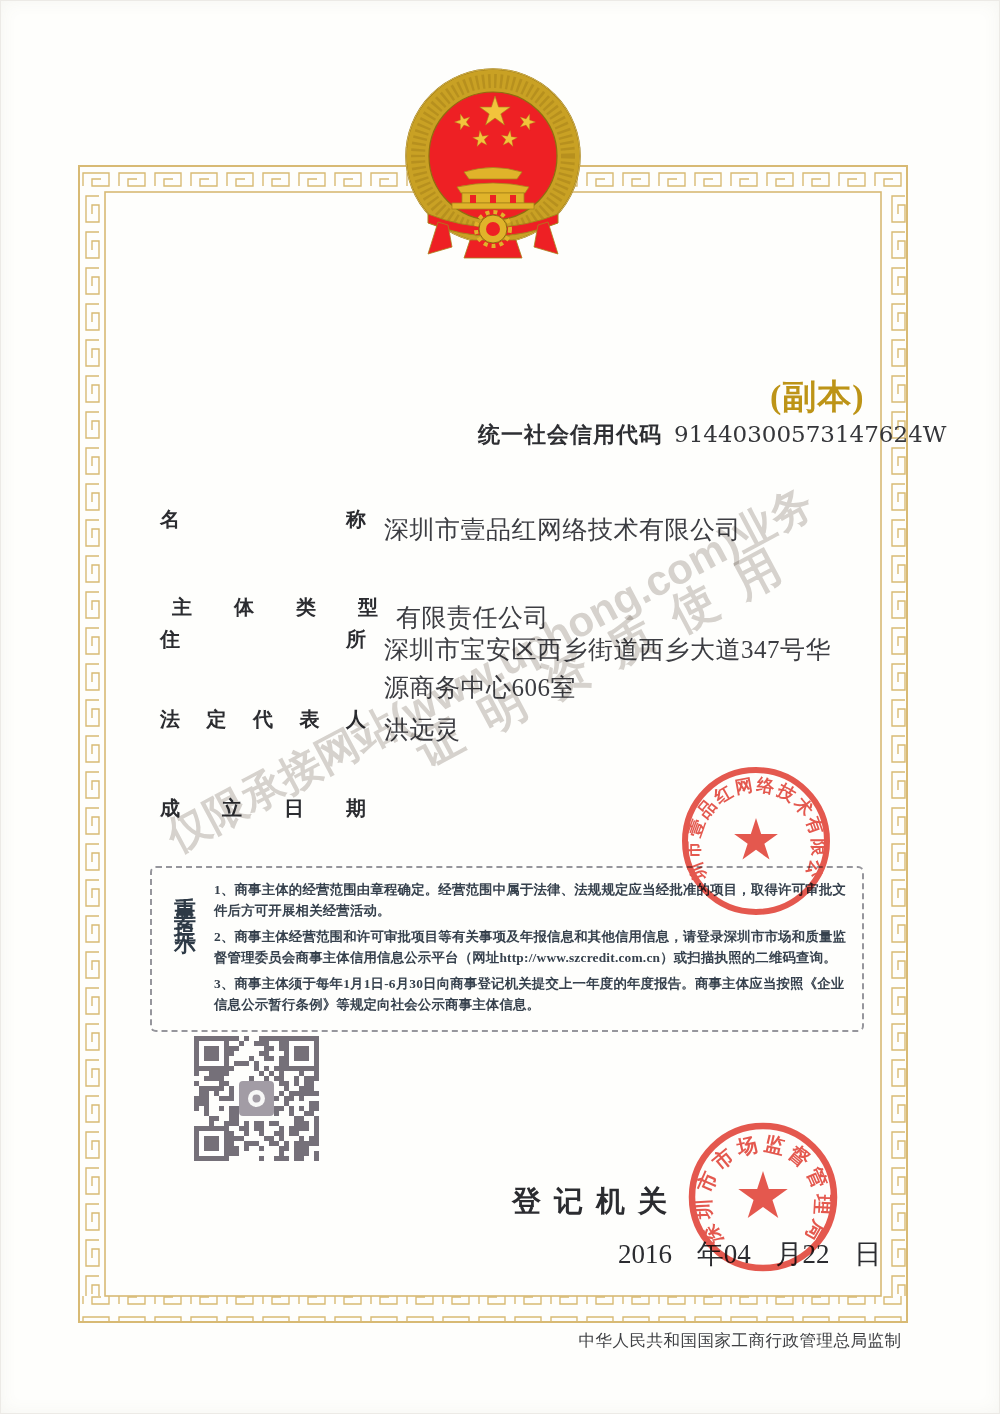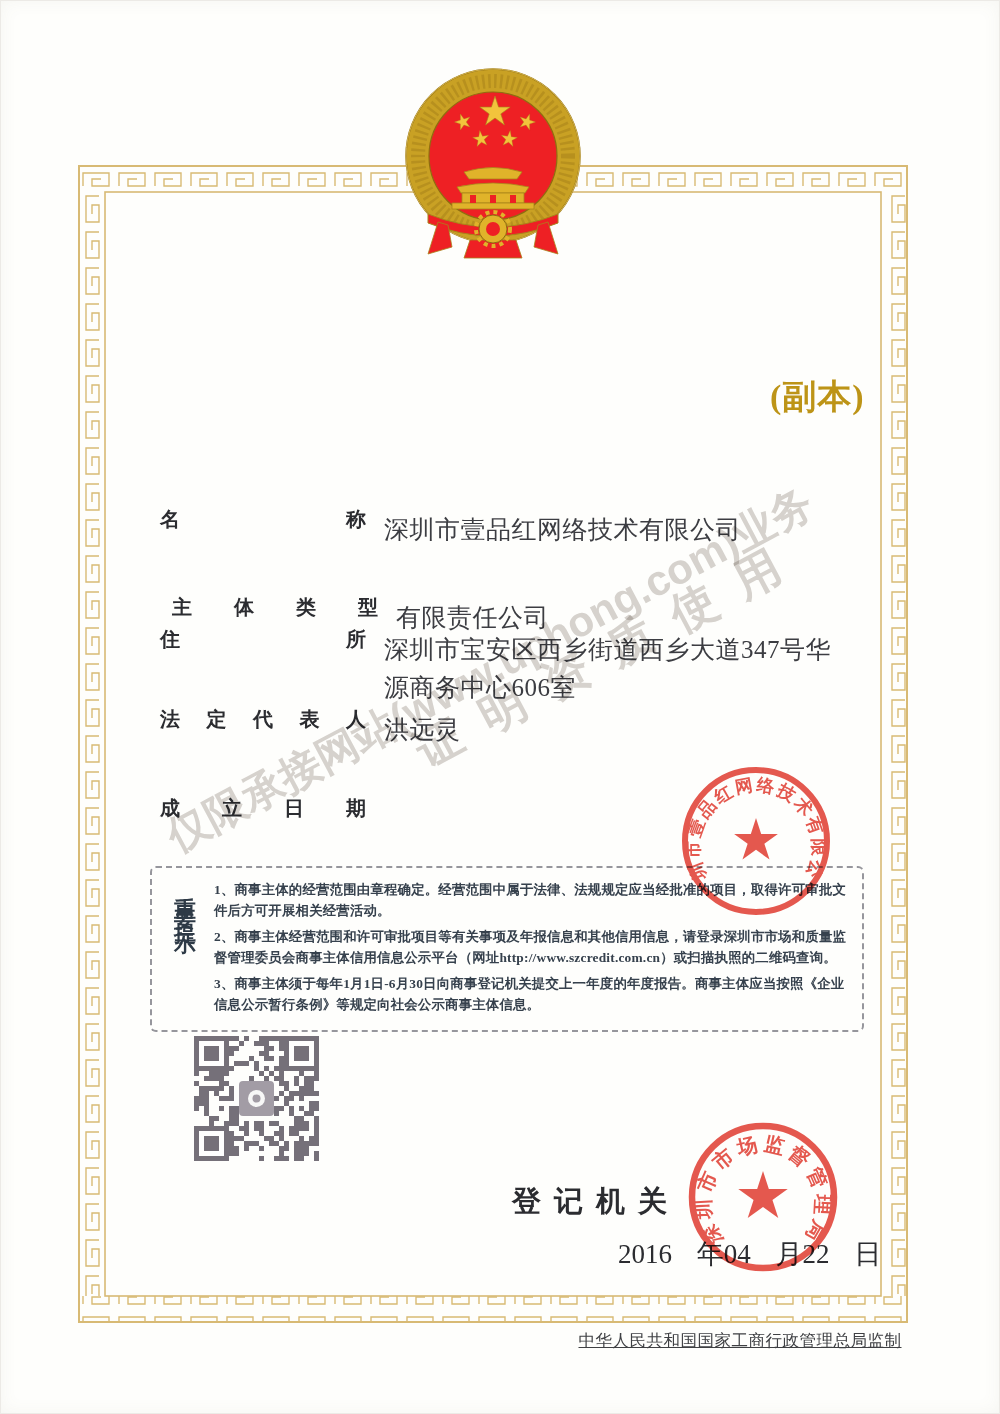--- a/index.html
+++ b/index.html
@@ -57,21 +57,21 @@
     line-height:1.6;letter-spacing:.2px;
   }
 
   
   .qr{left:194px;top:1036px;opacity:.86;}
 
   
   .reg-label{left:512px;top:1182px;font-size:29px;font-weight:700;color:#2b2c30;letter-spacing:13px;white-space:nowrap;}
   .reg-date{left:618px;top:1236px;font-size:27px;color:#2b2c30;word-spacing:18px;white-space:nowrap;}
 
-  .footer{left:578px;top:1330px;width:324px;text-align:center;font-size:16.5px;color:#3f4043;letter-spacing:.5px;text-decoration:underline;}
+  .footer{left:578px;top:1330px;width:324px;text-align:center;font-size:16.5px;color:#3f4043;letter-spacing:.5px;}
 
   
   .wm{pointer-events:none;color:#a59d96;opacity:.45;mix-blend-mode:multiply;
       font-weight:700;white-space:nowrap;z-index:6;font-family:"Liberation Sans","DejaVu Sans",sans-serif;}
   .wm1{left:30px;top:642px;width:920px;text-align:center;font-size:42px;transform:rotate(-28deg);}
   .wm2{left:350px;top:622px;width:520px;text-align:center;font-size:46px;letter-spacing:26px;transform:rotate(-28deg);}
 
   
   .seal{mix-blend-mode:multiply;opacity:.9;z-index:7;}
   .seal text{font-weight:700;}
@@ -131,20 +131,23 @@
     <path d="M438,222 L428,254 L452,247 L448,225 Z" fill="#ee2024" stroke="#a8841a" stroke-width="0.8"></path>
     <path d="M548,222 L558,254 L534,247 L538,225 Z" fill="#ee2024" stroke="#a8841a" stroke-width="0.8"></path>
     <path d="M470,240 L464,258 L522,258 L516,240 Z" fill="#ee2024" stroke="#a8841a" stroke-width="0.8"></path>
     <circle cx="493" cy="229" r="17" fill="none" stroke="#e0b32a" stroke-width="4" stroke-dasharray="4 4"></circle>
     <circle cx="493" cy="229" r="14" fill="#e0b32a" stroke="#8f6d10" stroke-width="1"></circle>
     <circle cx="493" cy="229" r="7" fill="#ee2024"></circle>
   </svg>
 
   <div class="abs subtitle z-content">(副本)</div>
 
+  <div class="abs credit-line z-content">
+    <span class="lbl">统一社会信用代码</span><span class="code">91440300573147624W</span>
+  </div>
 
   <div class="abs frow r1 z-content">
     <span class="flabel">名称</span>
     <span class="fvalue">深圳市壹品红网络技术有限公司</span>
   </div>
   <div class="abs frow r2 z-content">
     <span class="flabel">主体类型</span>
     <span class="fvalue">有限责任公司</span>
   </div>
   <div class="abs frow r3 z-content">

